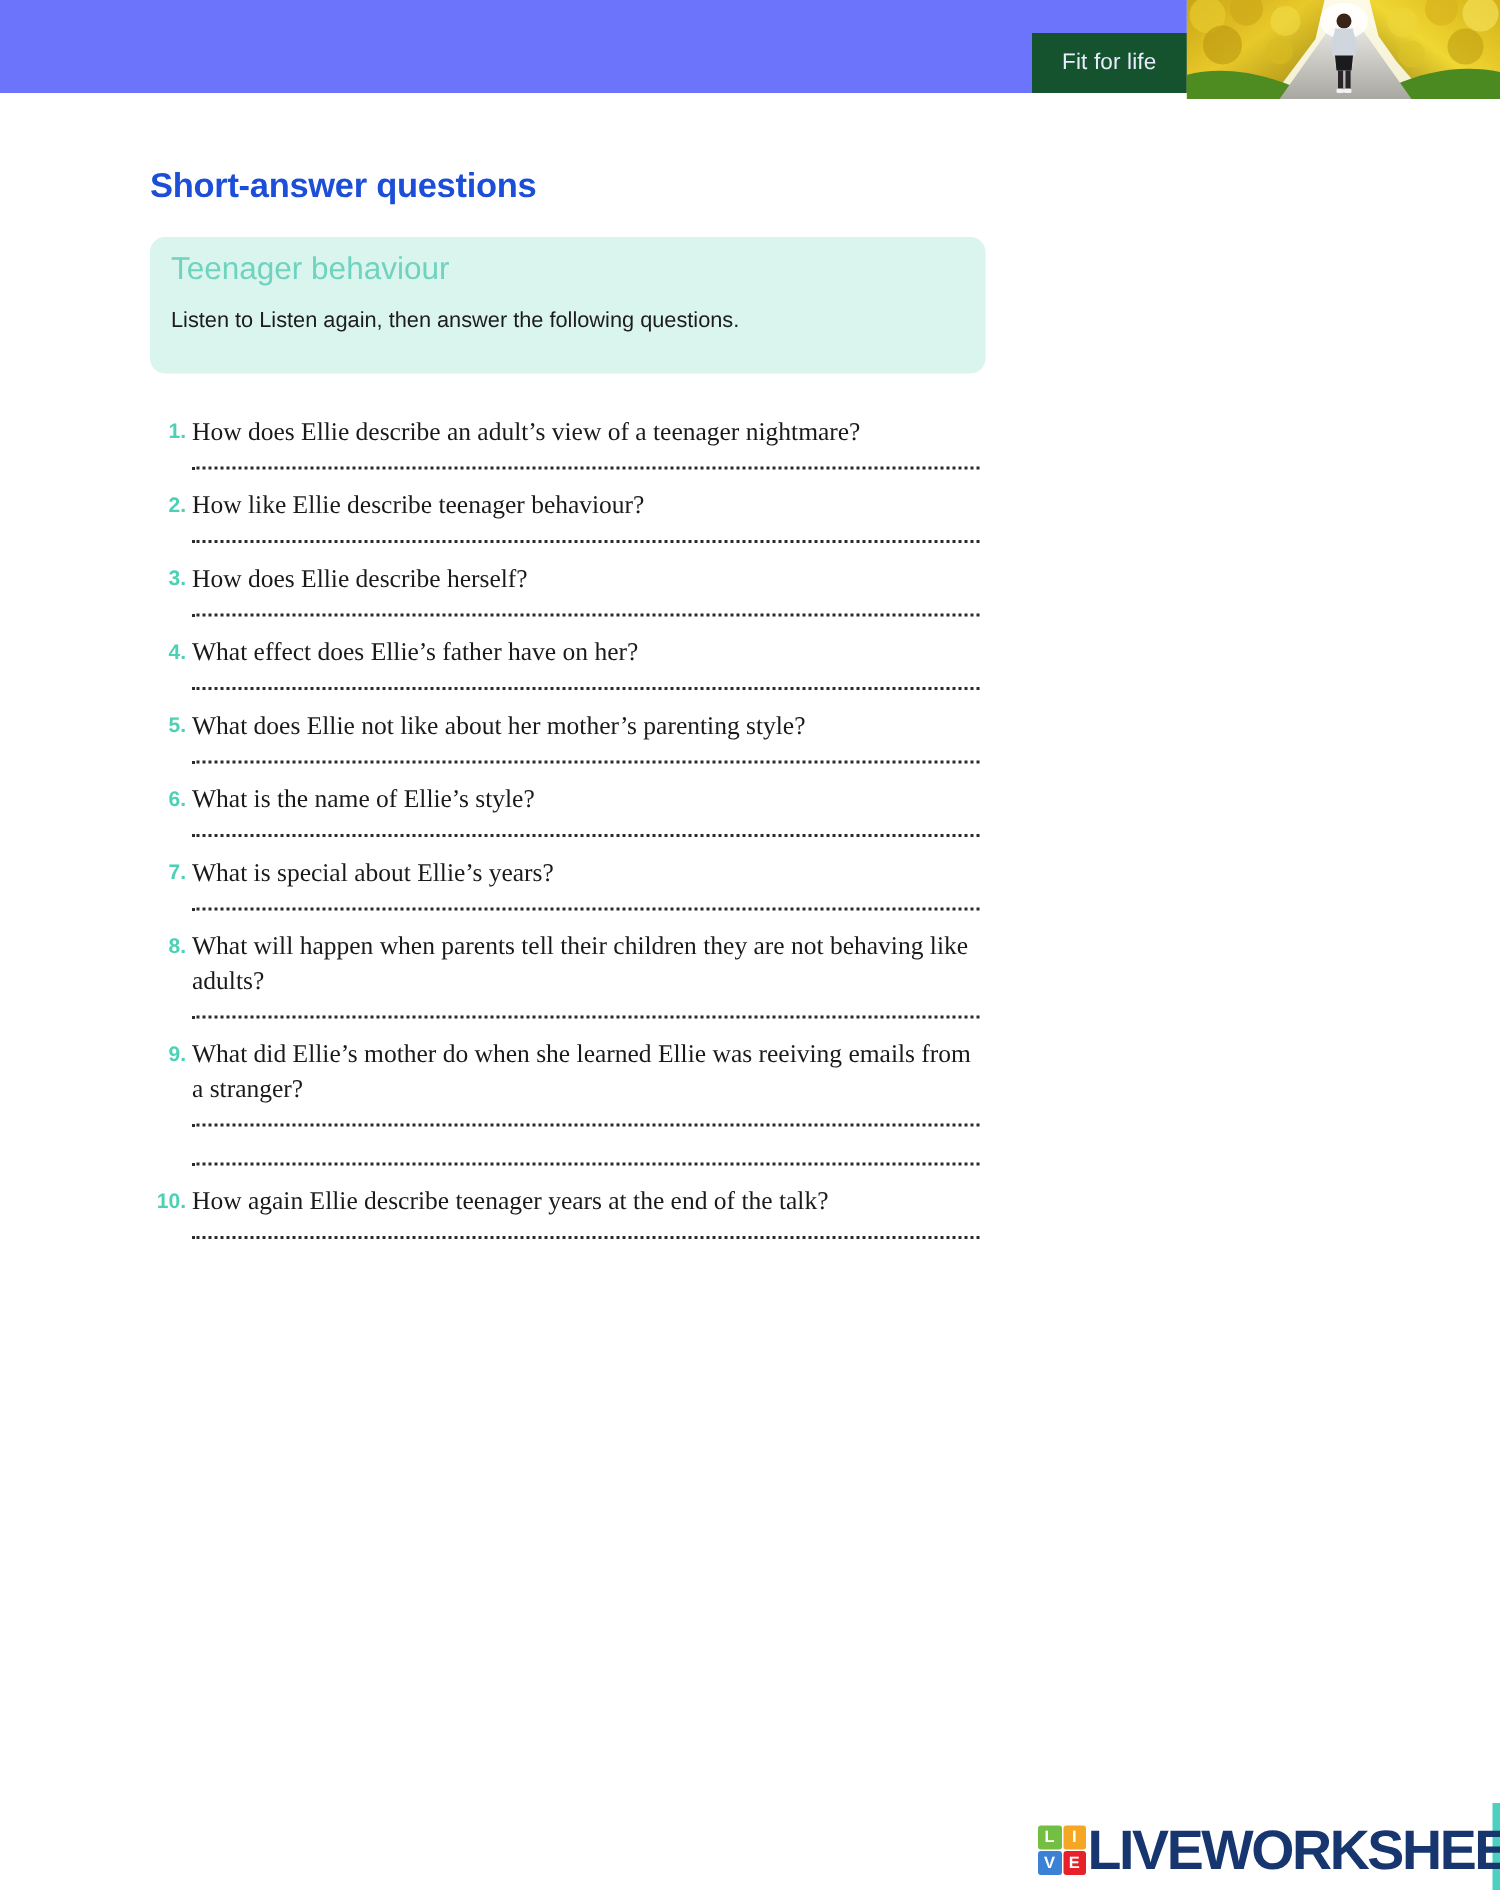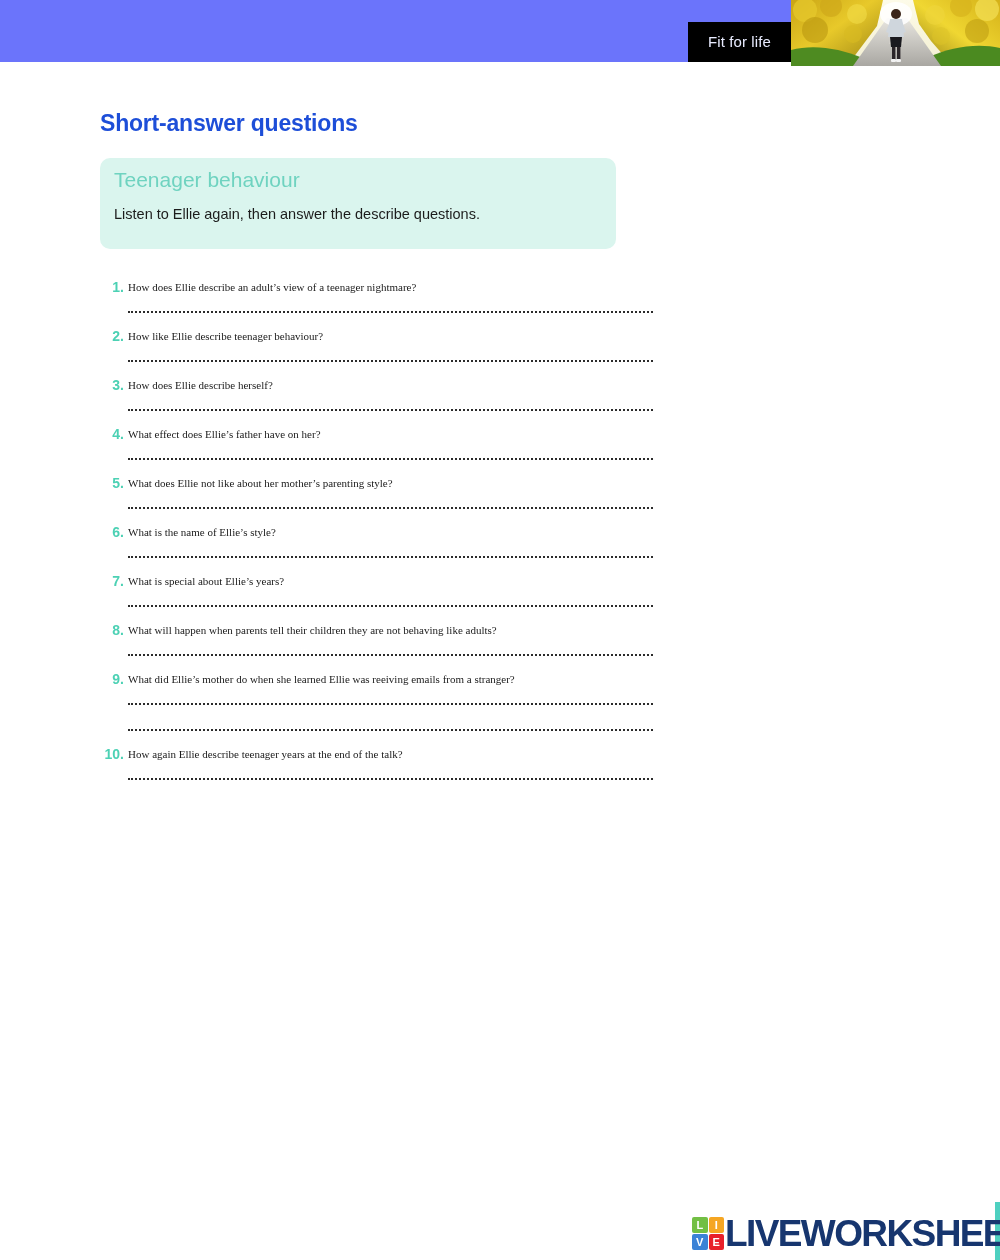--- a/index.html
+++ b/index.html
@@ -19,21 +19,21 @@
   .header-band {
     position: absolute;
     left: 0; top: 0;
     width: 1000px; height: 62px;
     background: #6b74fb;
   }
   .header-tab {
     position: absolute;
     left: 688px; top: 22px;
     width: 117px; height: 40px;
-    background: #000000;
+    background: #14532d;
   }
   .header-tab-label {
     position: absolute;
     left: 0; top: 0;
     width: 103px;
     line-height: 40px;
     text-align: center;
     color: #e9ecff;
     font-size: 15px;
     font-family: "Liberation Sans", sans-serif;
@@ -55,21 +55,21 @@
     font-weight: bold;
     color: #1d4ed8;
     font-family: "Liberation Sans", sans-serif;
     letter-spacing: -.2px;
   }
 
   
   .task-box {
     position: absolute;
     left: 100px; top: 158px;
-    width: 516px; height: 91px;
+    width: 557px; height: 91px;
     background: #daf5ee;
     border-radius: 10px;
   }
   .task-box-title {
     position: absolute;
     left: 14px; top: 10px;
     font-size: 21px;
     color: #6fd3c0;
     font-family: "Liberation Sans", sans-serif;
     font-weight: normal;
@@ -102,21 +102,21 @@
     color: #4cd1b4;
     font-weight: bold;
     font-size: 14px;
     font-family: "Liberation Sans", sans-serif;
     padding-top: 3px;
   }
   .q-text {
     flex: 1 1 auto;
     color: #1a1a1a;
     font-family: "Liberation Serif", serif;
-    font-size: 11px;
+    font-size: 17px;
     line-height: 23px;
   }
   .dots {
     height: 26px;
     margin-left: 30px;
     width: 525px;
     position: relative;
   }
   .dots::before {
     content: "";
@@ -242,21 +242,21 @@
     <rect x="105" y="59" width="5" height="3" rx="1" fill="#f2f2f2"></rect>
     <path d="M99,21 L95,32 L98,33 L101,23 Z" fill="#cfd6dd"></path>
     <path d="M111,21 L115,32 L112,33 L109,23 Z" fill="#cfd6dd"></path>
   </svg>
 </div>
 
 <div class="page-title">Short-answer questions</div>
 
 <div class="task-box">
   <div class="task-box-title">Teenager behaviour</div>
-  <div class="task-box-sub">Listen to Ellie again, then answer the describe questions.</div>
+  <div class="task-box-sub">Listen to Listen again, then answer the following questions.</div>
 </div>
 
 <div class="questions">
     <div class="q-row">
       <div class="q-num">1.</div>
       <div class="q-text">How does Ellie describe an adult’s view of a teenager nightmare?</div>
     </div>
     <div class="dots"></div>
     <div class="q-row">
       <div class="q-num">2.</div>

